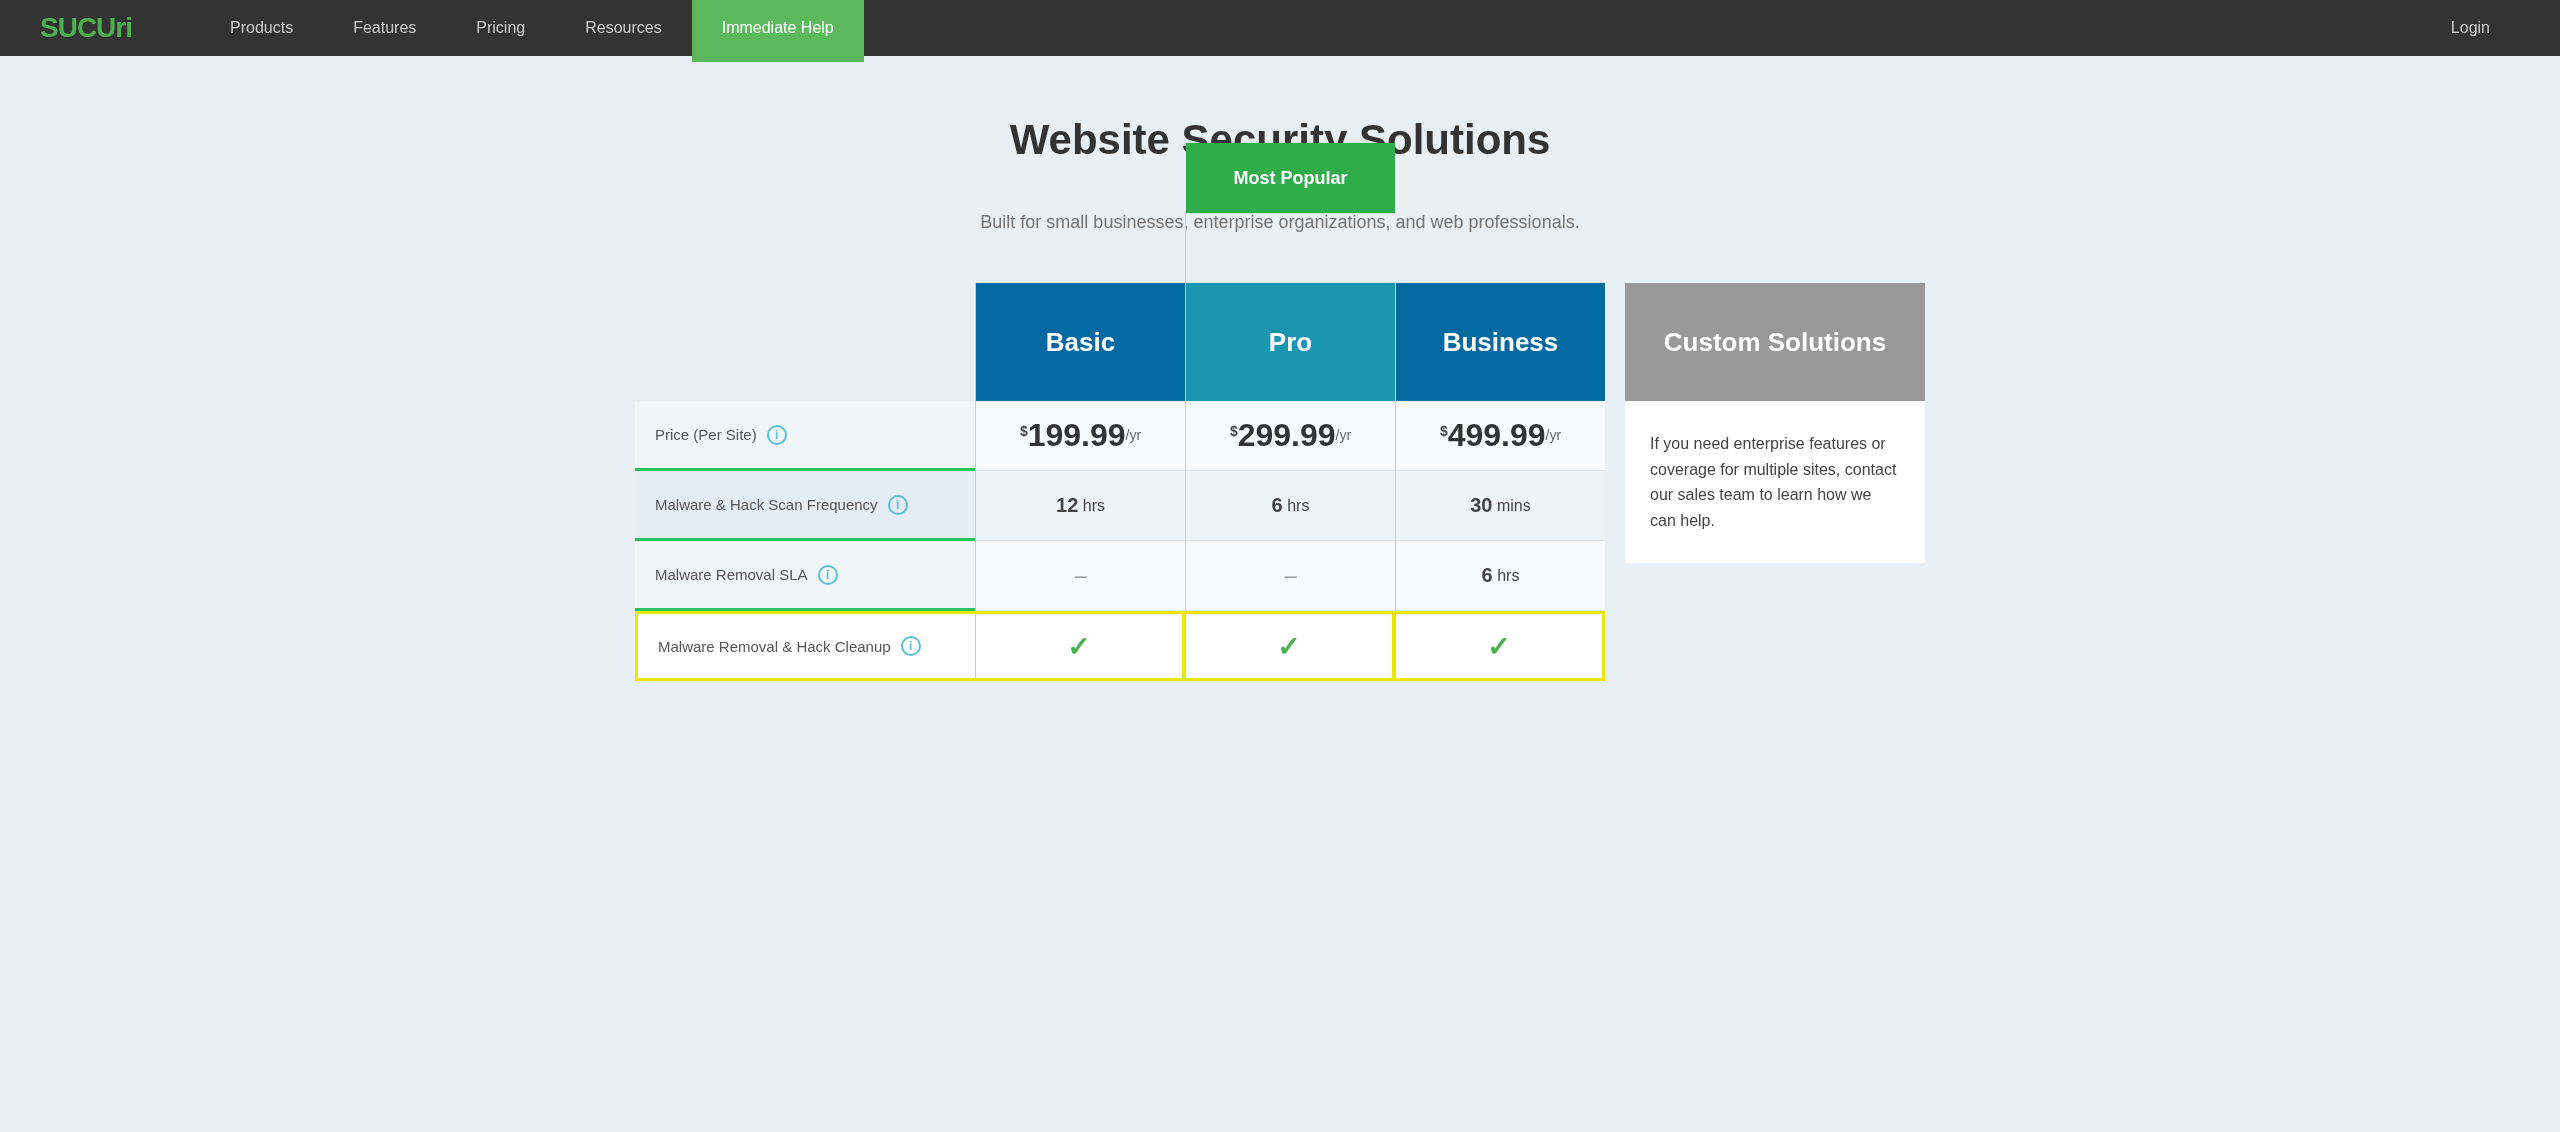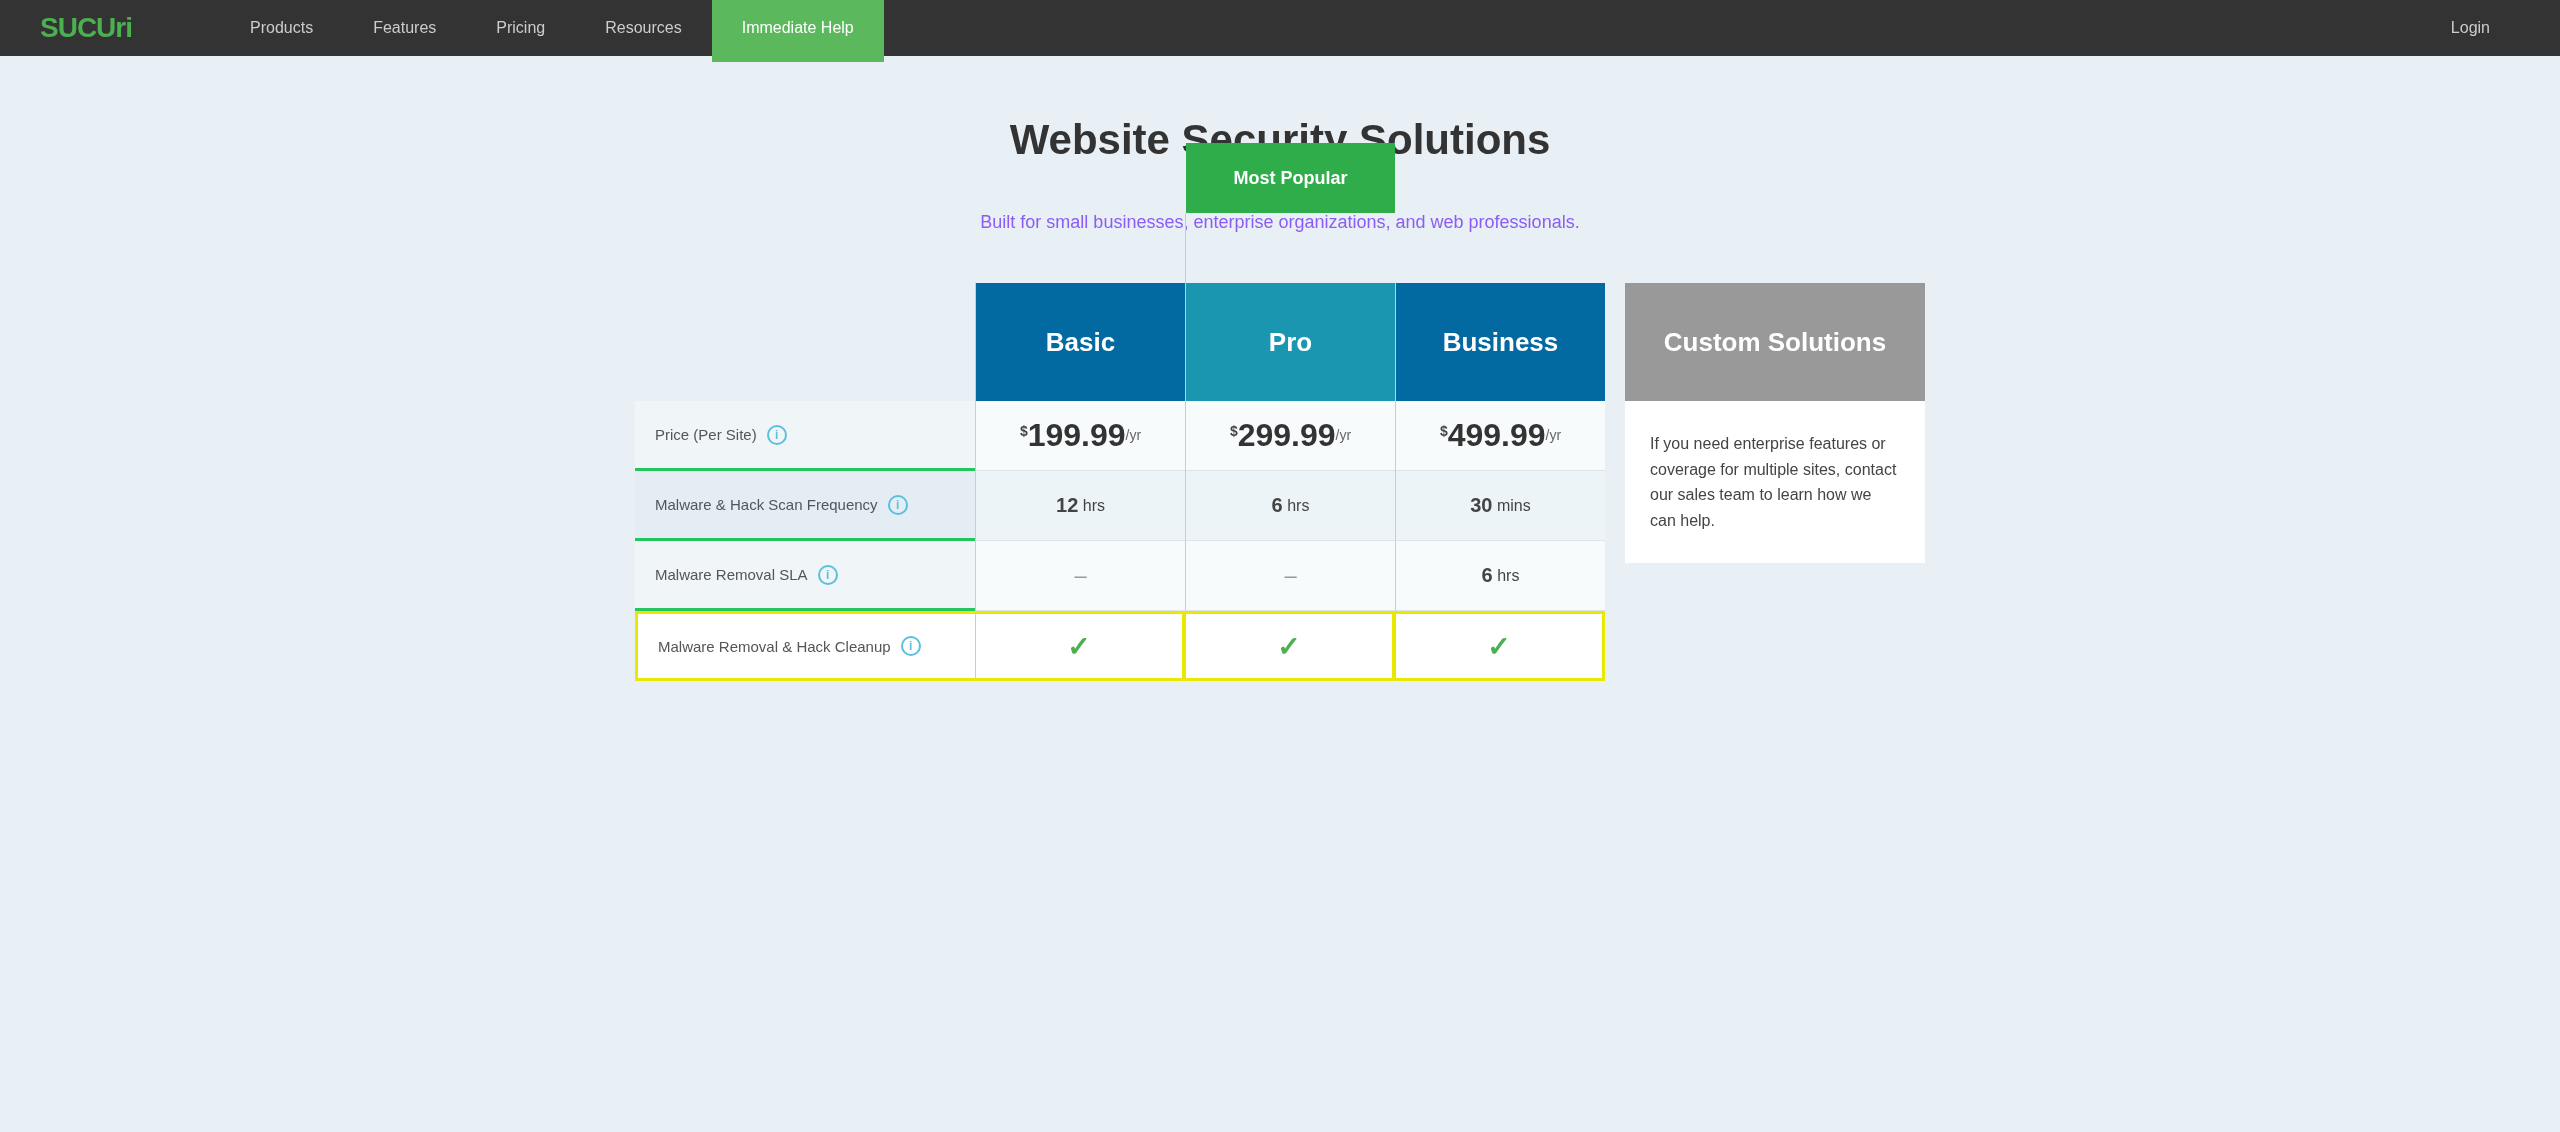--- a/index.html
+++ b/index.html
@@ -7,21 +7,21 @@
 
     
     .navbar {
       background: #333;
       display: flex;
       align-items: center;
       height: 56px;
       padding: 0 40px;
     }
     .navbar-logo {
-      margin-right: 88px;
+      margin-right: 68px;
       font-size: 28px;
       font-weight: 900;
       color: #fff;
       letter-spacing: -1px;
     }
     .navbar-logo span { color: #4caf50; }
     .nav-links {
       display: flex;
       gap: 0;
       list-style: none;
@@ -58,21 +58,21 @@
     .page-title {
       text-align: center;
       font-size: 42px;
       font-weight: 700;
       color: #333;
       margin-bottom: 20px;
     }
     .page-subtitle {
       text-align: center;
       font-size: 18px;
-      color: #8b5cf6;
+      color: #737373;
       margin-bottom: 50px;
       margin-top: 48px;
     }
 
     
     .pricing-wrapper {
       display: flex;
       justify-content: center;
       gap: 0;
     }

